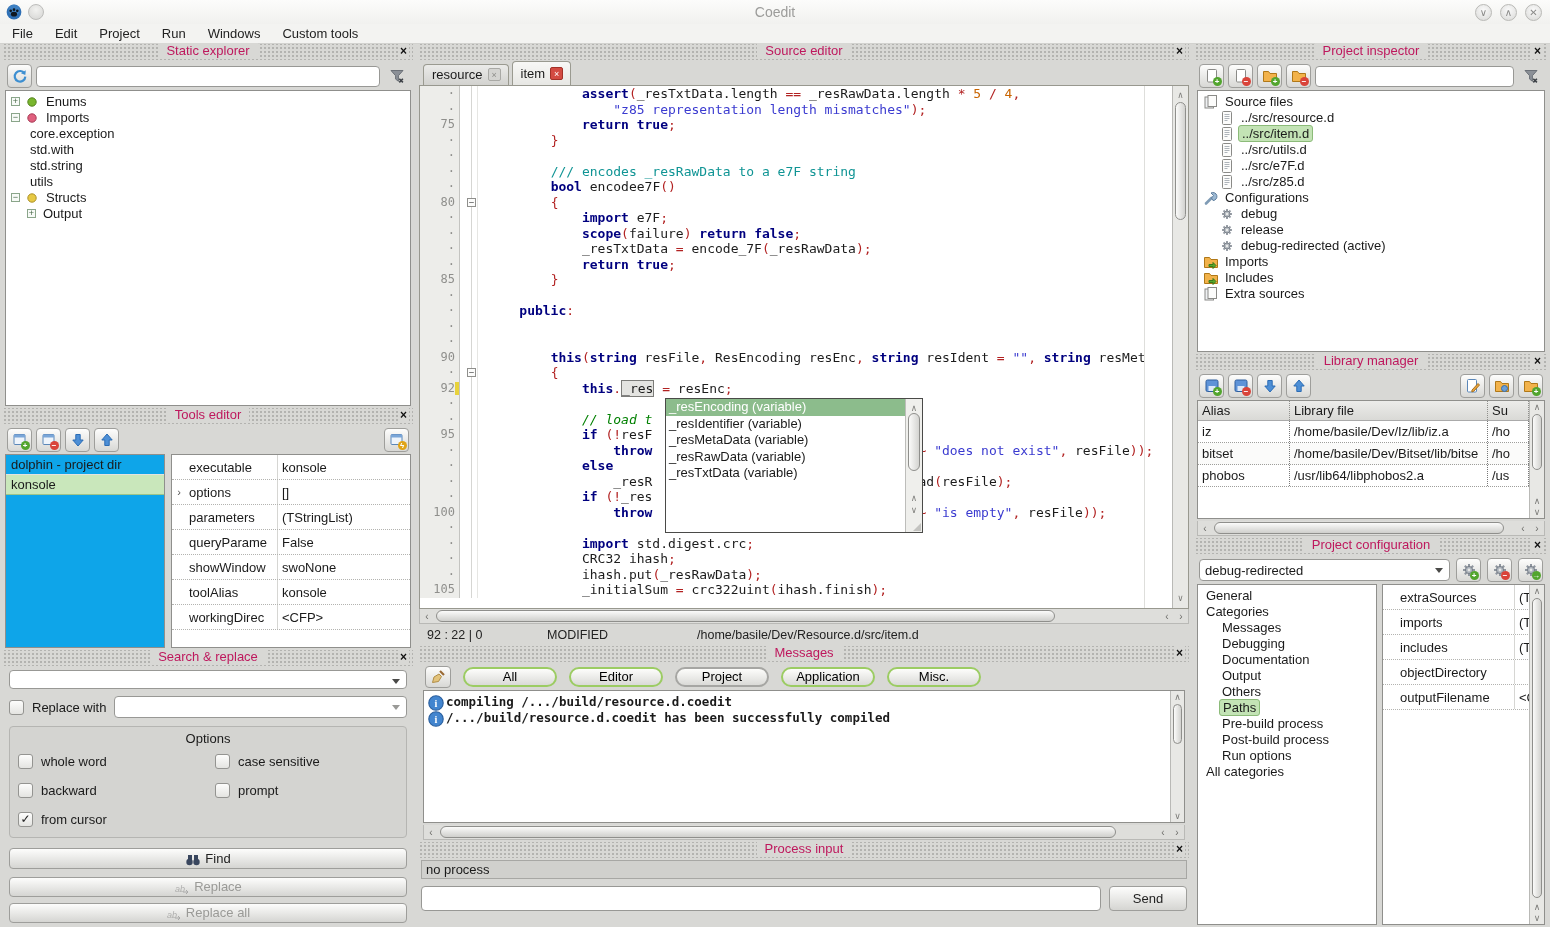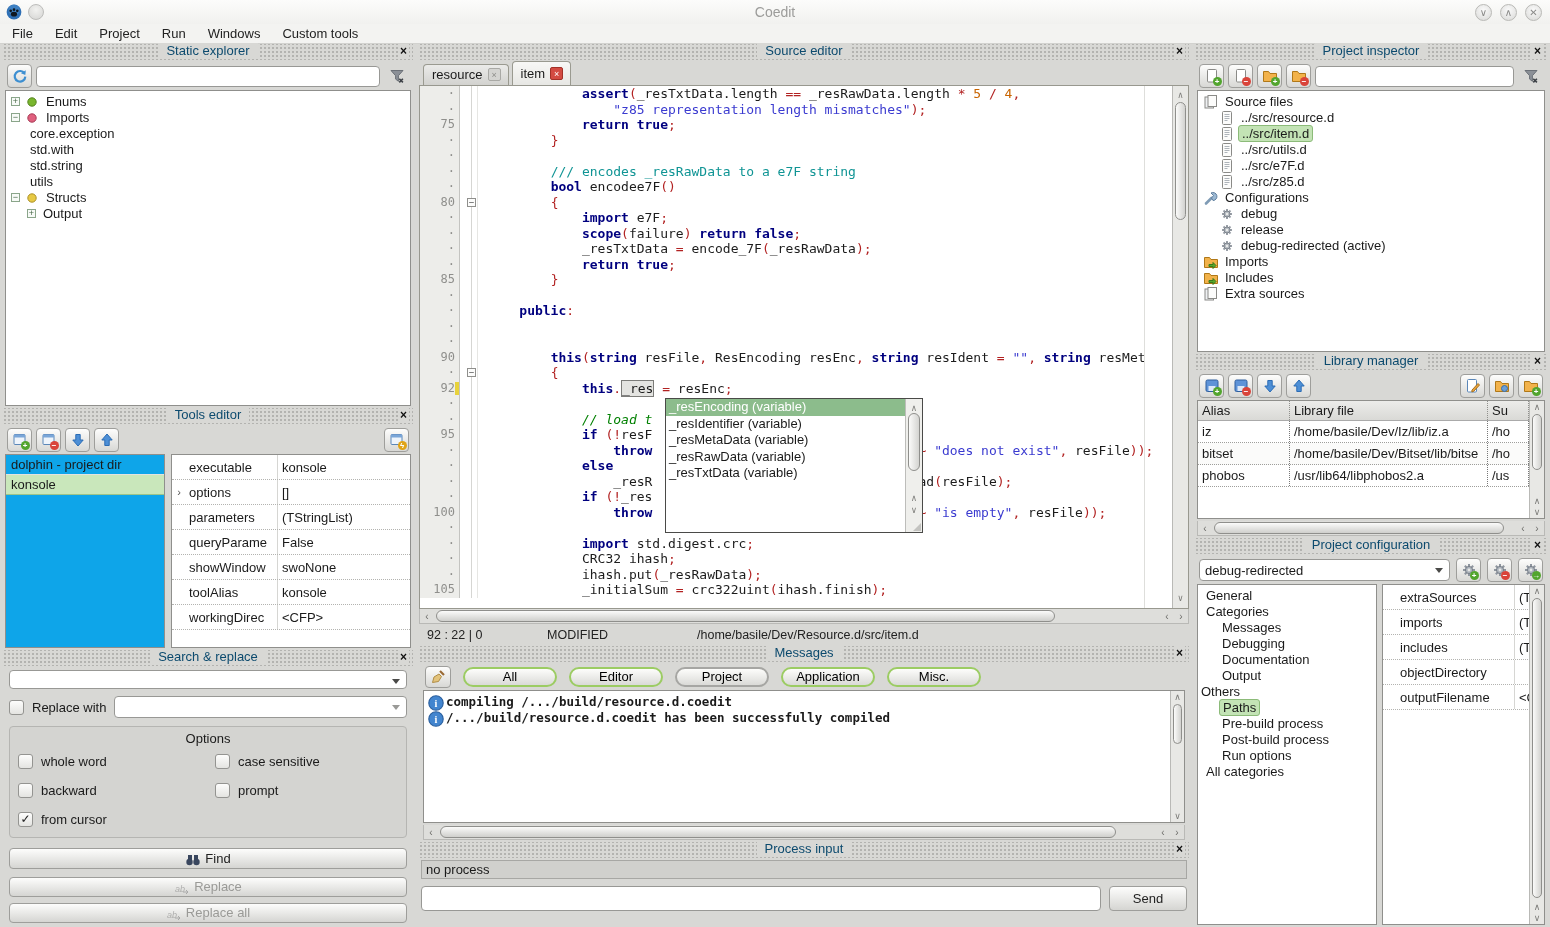--- a/index.html
+++ b/index.html
@@ -19,21 +19,21 @@
   
   .main { height:883px; display:flex; gap:6px; padding:0 3px; }
   .col { display:flex; flex-direction:column; }
   #col-left { width:410px; }
   #col-center { flex:1; min-width:0; }
   #col-right { width:352px; }
 
   .panel { display:flex; flex-direction:column; }
   .phead { height:16px; position:relative; text-align:center; flex:none;
     background-image:radial-gradient(#b3b3b0 0.8px, transparent 0.9px); background-size:4px 4px; background-position:0 6px; }
-  .ptitle { background:#d8d8d5; padding:0 8px; font-size:13px; color:#0c4a6e; position:relative; top:-1px; }
+  .ptitle { background:#d8d8d5; padding:0 8px; font-size:13px; color:#be185d; position:relative; top:-1px; }
   .pclose { position:absolute; right:4px; top:0; font-weight:bold; font-size:12px; color:#111; background:#d8d8d5; padding:0 2px; cursor:default; }
   .pbody { flex:1; min-height:0; display:flex; flex-direction:column; padding:2px 2px; }
 
   .toolbar { height:28px; display:flex; align-items:center; gap:4px; padding:1px 2px; flex:none; }
   .tbtn { width:25px; height:24px; border:1px solid #9e9e9b; border-radius:4px; background:linear-gradient(#fdfdfc,#d8d8d5); display:flex; align-items:center; justify-content:center; }
   .tinput { flex:1; height:21px; background:#fff; border:1px solid #989895; border-radius:4px; }
   .whitebox { background:#fff; border:1px solid #8f8f8c; }
 
   .ic { width:16px; height:16px; display:inline-block; position:relative; flex:none; }
   .ic svg { width:16px; height:16px; display:block; }
@@ -905,21 +905,21 @@
               </div>
               <div class="trow" style="padding-left: 21px;">
                 <span class="tlabel">Debugging</span>
               </div>
               <div class="trow" style="padding-left: 21px;">
                 <span class="tlabel">Documentation</span>
               </div>
               <div class="trow" style="padding-left: 21px;">
                 <span class="tlabel">Output</span>
               </div>
-              <div class="trow" style="">
+              <div class="trow" style="padding-left: 21px;">
                 <span class="tlabel">Others</span>
               </div>
               <div class="trow" style="padding-left: 21px;">
                 <span class="tlabel sel">Paths</span>
               </div>
               <div class="trow" style="padding-left: 21px;">
                 <span class="tlabel">Pre-build process</span>
               </div>
               <div class="trow" style="padding-left: 21px;">
                 <span class="tlabel">Post-build process</span>

